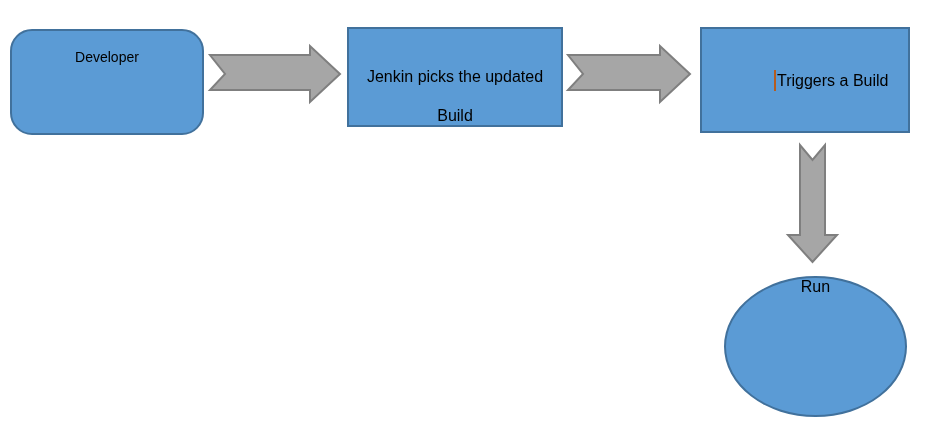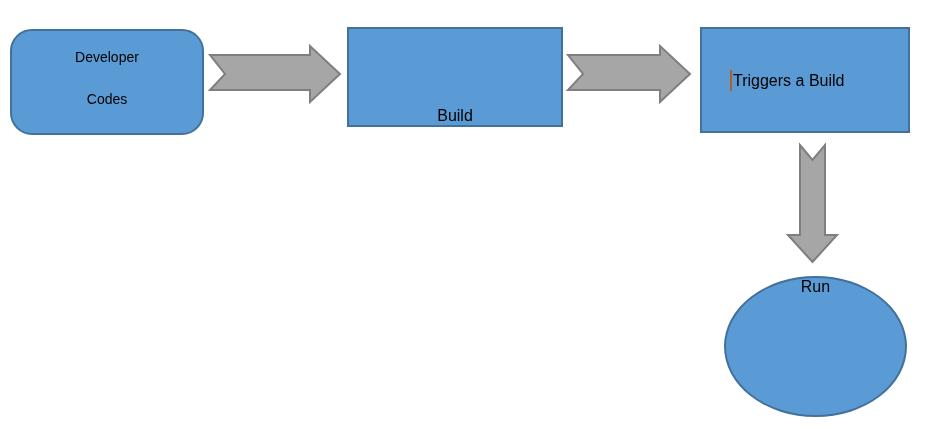--- a/index.html
+++ b/index.html
@@ -56,20 +56,21 @@
     white-space: nowrap;
   }
   .n1-l1 { top: 16px; }
   .n1-l2 { top: 58px; }
   .n2-l1 { top: 38px; }
   .n2-l2 { top: 77px; }
   .n3-l1 {
     top: 41px;
     text-align: left;
     padding-left: 28px;
+    margin-left: 44px;
   }
   .text-cursor {
     display: inline-block;
     width: 2px;
     height: 21px;
     margin-right: 1px;
     vertical-align: -5px;
     background: var(--cursor, #b55c1e);
   }
   svg.arrow {
@@ -87,28 +88,28 @@
   .arrow-2 { left: 568px; top: 46px; }
   .arrow-3 { left: 788px; top: 145px; }
 </style>
 </head>
 <body>
 
 <div class="canvas">
 
   <div class="node node-rounded">
     <div class="line n1-l1">Developer</div>
-    <div class="line n1-l2">Codes</div>
   </div>
 
   <svg class="arrow arrow-1" width="130" height="56" viewBox="0 0 130 56">
     <polygon points="0,9 100,9 100,0 130,28 100,56 100,44 0,44 15,28"></polygon>
   </svg>
 
   <div class="node node-rect-2">
+    <div class="line n2-l1">Jenkin picks the updated</div>
     <div class="line n2-l2">Build</div>
   </div>
 
   <svg class="arrow arrow-2" width="122" height="56" viewBox="0 0 122 56">
     <polygon points="0,9 92,9 92,0 122,28 92,56 92,44 0,44 15,28"></polygon>
   </svg>
 
   <div class="node node-rect-3">
     <div class="line n3-l1"><span class="text-cursor"></span><span>Triggers a Build</span></div>
   </div>

